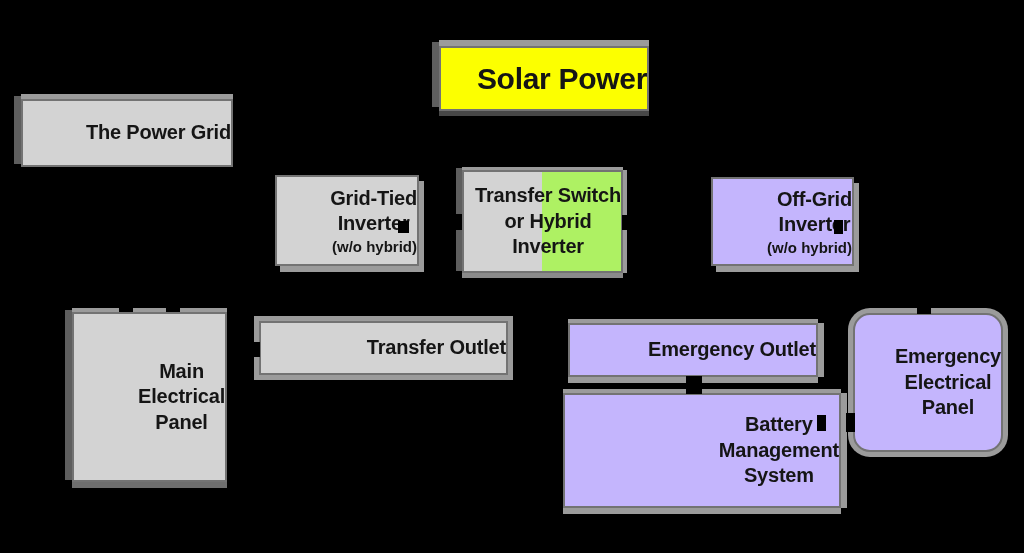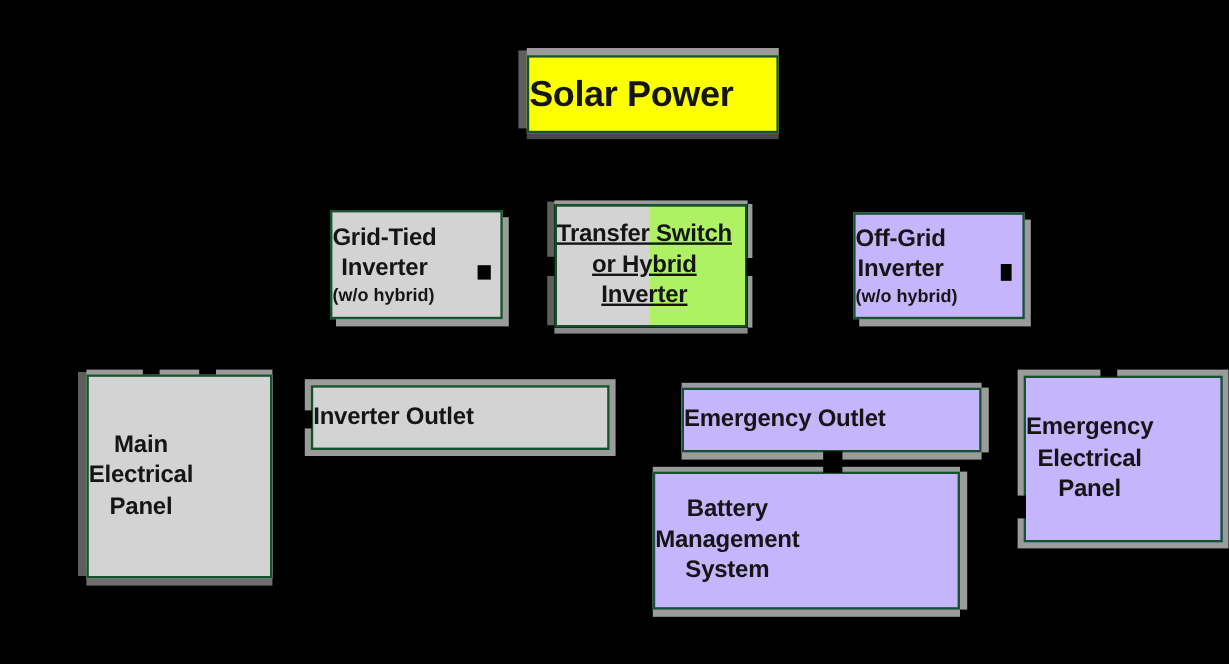--- a/index.html
+++ b/index.html
@@ -1,51 +1,54 @@
 <!DOCTYPE html>
 <html><head>
 <meta charset="utf-8">
 <style>
   html,body{margin:0;padding:0;background:#000;}
   .canvas{
     position:relative;width:1024px;height:553px;background:#000;overflow:hidden;
     font-family:"Liberation Sans",sans-serif;
   }
   .node{
-    position:absolute;box-sizing:border-box;border:2px solid #14532d;
-    display:flex;flex-direction:column;align-items:flex-start;justify-content:center;
+    position:absolute;box-sizing:border-box;border:2px solid #737373;
+    display:flex;flex-direction:column;align-items:flex-end;justify-content:center;
     text-align:center;color:#151515;font-weight:bold;
   }
   .lbl{white-space:pre-line;}
   .t20{font-size:20px;line-height:1.28;letter-spacing:-0.2px;}
   .t30{font-size:30px;line-height:1.1;letter-spacing:-0.3px;}
   .sub{font-size:15px;line-height:1.15;margin-top:1px;white-space:pre-line;}
   .gray{background:#d3d3d3;}
   .green{background:#c4b5fd;}
   .yellow{background:#fcff00;}
   .split{background:linear-gradient(90deg,#d3d3d3 49.5%,#aef163 49.5%);}
   
   .frame-solar{box-shadow:0 -6px 0 #9b9b9b,-7px -4px 0 #5e5e5e,0 5px 0 #474747;}
   .frame-ul{box-shadow:0 -5px 0 #9b9b9b,-7px -3px 0 #5e5e5e;}
   .frame-mep{box-shadow:0 -4px 0 #9b9b9b,-7px -2px 0 #5e5e5e,0 6px 0 #6e6e6e;}
   .frame-dr{box-shadow:5px 6px 0 #9b9b9b;margin-left:19px;}
-  .frame-transfer{box-shadow:0 -3px 0 #9b9b9b,4px 0 0 #9b9b9b,-6px -2px 0 #5e5e5e,0 5px 0 #8a8a8a;text-decoration:underline;}
+  .frame-transfer{box-shadow:0 -3px 0 #9b9b9b,4px 0 0 #9b9b9b,-6px -2px 0 #5e5e5e,0 5px 0 #8a8a8a;}
   .frame-all{box-shadow:0 0 0 5px #9b9b9b;}
   .frame-tbr{box-shadow:0 -4px 0 #9b9b9b,0 6px 0 #9b9b9b,6px 0 0 #9b9b9b;}
   .stub{position:absolute;background:#000;z-index:5;}
 </style>
 </head>
 <body>
 
 <div class="canvas">
 
   <div class="node yellow frame-solar" style="left:439px;top:46px;width:210px;height:65px;">
     <div class="lbl t30">Solar Power</div>
   </div>
 
+  <div class="node gray frame-ul" style="left:21px;top:99px;width:212px;height:68px;">
+    <div class="lbl t20">The Power Grid</div>
+  </div>
 
   <div class="node gray frame-dr" style="left:256px;top:175px;width:144px;height:91px;">
     <div class="lbl t20">Grid-Tied
 Inverter</div>
     <div class="sub">(w/o hybrid)</div>
   </div>
 
   <div class="node split frame-transfer" style="left:462px;top:170px;width:161px;height:103px;">
     <div class="lbl t20">Transfer Switch
 or Hybrid
@@ -58,34 +61,34 @@
     <div class="sub">(w/o hybrid)</div>
   </div>
 
   <div class="node gray frame-mep" style="left:72px;top:312px;width:155px;height:170px;">
     <div class="lbl t20">Main
 Electrical
 Panel</div>
   </div>
 
   <div class="node gray frame-all" style="left:259px;top:321px;width:249px;height:54px;">
-    <div class="lbl t20">Inverter Outlet</div>
+    <div class="lbl t20">Transfer Outlet</div>
   </div>
 
   <div class="node green frame-tbr" style="left:568px;top:323px;width:250px;height:54px;">
     <div class="lbl t20">Emergency Outlet</div>
   </div>
 
-  <div class="node green frame-tbr" style="left:544px;top:393px;width:256px;height:115px;">
+  <div class="node green frame-tbr" style="left:563px;top:393px;width:278px;height:115px;">
     <div class="lbl t20">Battery
 Management
 System</div>
   </div>
 
-  <div class="node green frame-all" style="left:853px;top:313px;width:166px;height:139px;">
+  <div class="node green frame-all" style="left:853px;top:313px;width:150px;height:139px;border-radius:17px;">
     <div class="lbl t20">Emergency
 Electrical
 Panel</div>
   </div>
 
   <div class="stub" style="left:398px;top:221px;width:11px;height:12px;"></div>
   <div class="stub" style="left:450px;top:214px;width:12px;height:16px;"></div>
   <div class="stub" style="left:622px;top:215px;width:10px;height:15px;"></div>
   <div class="stub" style="left:685px;top:215px;width:9px;height:15px;"></div>
   <div class="stub" style="left:834px;top:220px;width:9px;height:14px;"></div>

